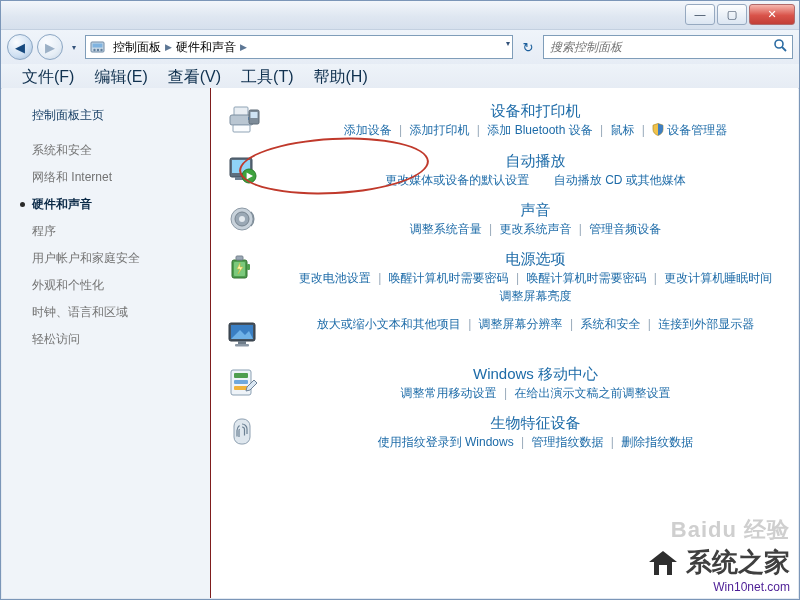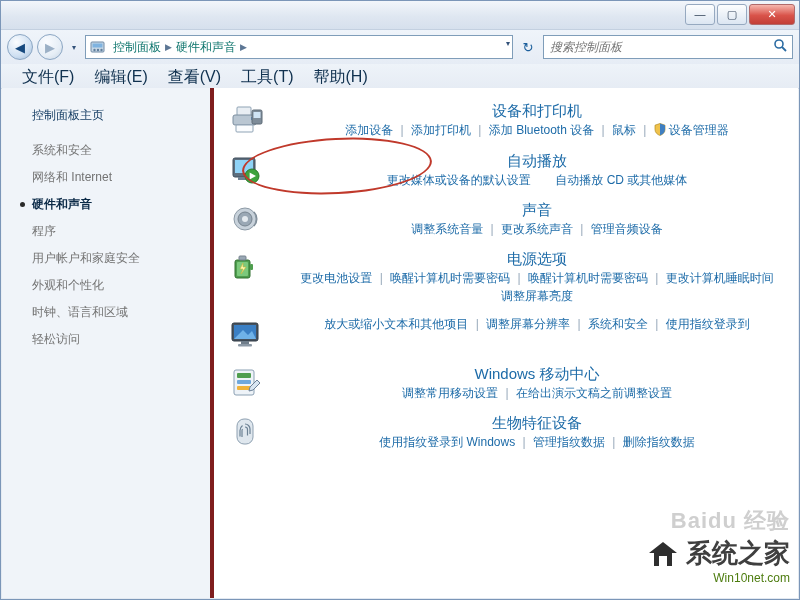--- a/index.html
+++ b/index.html
@@ -47,21 +47,21 @@
   .dropbtn{
     width:14px;height:24px;display:flex;align-items:center;justify-content:center;
     color:#33527a;font-size:8px;
   }
   .crumbbox{
     flex:1;height:22px;background:#fff;border:1px solid #7f9db9;
     display:flex;align-items:center;padding:0 2px;font-size:12px;color:#0b3d66;
     position:relative;
   }
   .crumb-ico{width:16px;height:16px;margin:0 4px 0 2px;position:relative;}
-  .crumb{padding:1px 3px;color:#0f766e;white-space:nowrap;}
+  .crumb{padding:1px 3px;color:#000000;white-space:nowrap;}
   .sep{color:#5c7694;font-size:9px;padding:0 1px;}
   .crumbdrop{position:absolute;right:2px;top:3px;color:#33527a;font-size:8px;}
   .refresh{
     width:22px;height:22px;display:flex;align-items:center;justify-content:center;
     color:#1c5f9c;font-size:13px;
   }
   .searchbox{
     width:240px;height:22px;background:#fff;border:1px solid #7f9db9;
     display:flex;align-items:center;padding:0 4px;font-size:12px;color:#888;
     font-style:italic;position:relative;
@@ -74,21 +74,21 @@
     background:linear-gradient(#eef3f9,#e6ecf4);
     border-bottom:1px solid #ccd8e6;
   }
   .menuitem{padding:3px 9px;}
   
   .content{
     position:absolute;left:1px;right:1px;top:87px;bottom:1px;
     background:#fff;display:flex;
   }
   .sidebar{
-    width:208px;flex:none;background:#f0f4f9;border-right:4px solid #7f1d1d;
+    width:208px;flex:none;background:#f0f4f9;border-right:1px solid #7f1d1d;
     padding:16px 0 0 0;font-size:12px;color:#1b3a5c;
   }
   .side-title{padding:3px 0 3px 30px;color:#143c63;}
   .side-item{padding:5px 0 5px 30px;color:#737373;position:relative;}
   .side-item.current{font-weight:bold;color:#0b2a47;}
   .side-item.current:before{
     content:"";position:absolute;left:18px;top:11px;width:5px;height:5px;
     border-radius:50%;background:#2a2a2a;
   }
   .main{
@@ -106,26 +106,26 @@
   .glinks .row2{display:block;margin-top:1px;}
   .devmgr-ico{display:inline-block;vertical-align:-2px;margin-right:3px;}
   
   .ellipse{
     position:absolute;border:2px solid #c0392b;border-radius:50%;
     width:186px;height:52px;left:28px;top:50px;transform:rotate(-3deg);
     pointer-events:none;
   }
   
   .wm{
-    position:absolute;right:8px;bottom:13px;text-align:right;
+    position:absolute;right:8px;bottom:4px;text-align:right;
     font-family:"Liberation Sans",sans-serif;
   }
   .wm-top{font-size:22px;color:#cfcfcf;font-weight:bold;letter-spacing:1px;}
   .wm-main{font-size:26px;color:#3f3f3f;font-weight:bold;}
-  .wm-sub{font-size:12px;color:#4d7c0f;}
+  .wm-sub{font-size:12px;color:#4c1d95;}
   .wm-logo{
     display:inline-block;width:30px;height:26px;vertical-align:-5px;margin-right:4px;
   }
 </style>
 </head>
 <body>
 
 <div class="window">
 
   <div class="titlebar">
@@ -320,21 +320,21 @@
           </svg>
         </div>
         <div class="gtext">
           <div class="glinks">
             <span class="lnk">放大或缩小文本和其他项目</span>
             <span class="bar">|</span>
             <span class="lnk">调整屏幕分辨率</span>
             <span class="bar">|</span>
             <span class="lnk">系统和安全</span>
             <span class="bar">|</span>
-            <span class="lnk">使用指纹登录到</span>
+            <span class="lnk">连接到外部显示器</span>
           </div>
         </div>
       </div>
 
       <div class="group">
         <div class="gicon">
           <svg width="34" height="32" viewBox="0 0 34 32">
             <rect x="4" y="3" width="20" height="25" rx="2" fill="#eef3f8" stroke="#8ba0b3"></rect>
             <rect x="7" y="6" width="14" height="5" rx="1" fill="#4f9e4f"></rect>
             <rect x="7" y="13" width="14" height="4" rx="1" fill="#6fa8dc"></rect>

